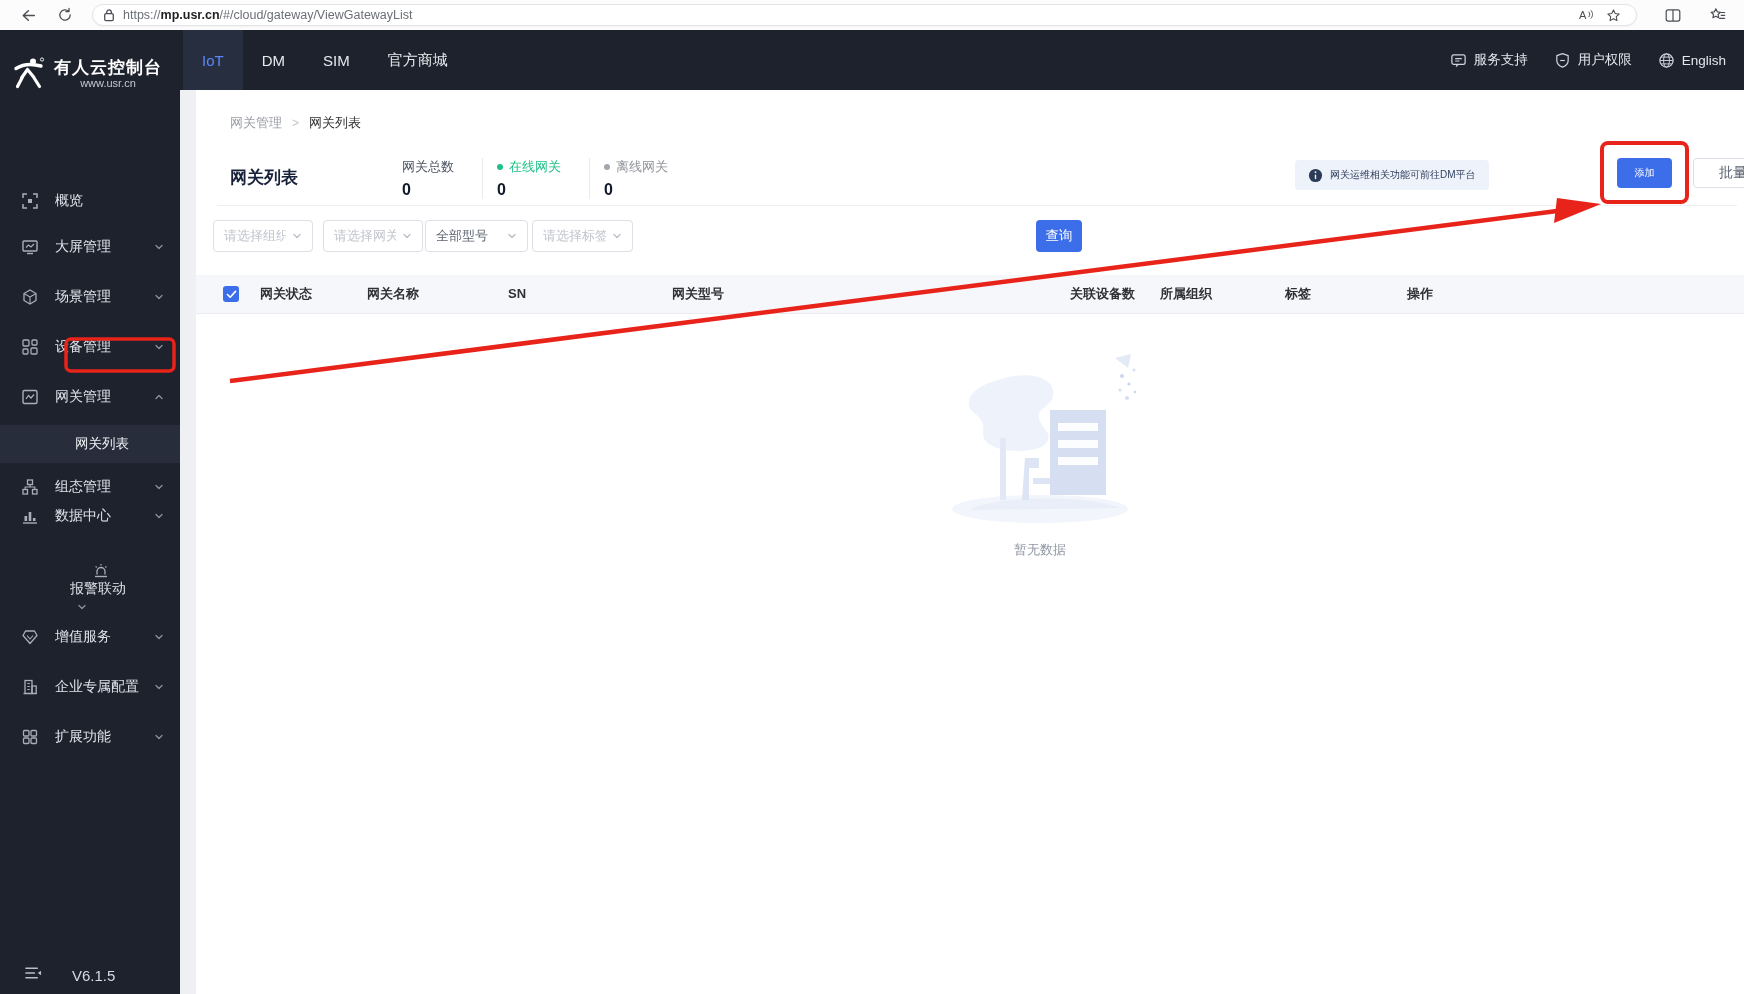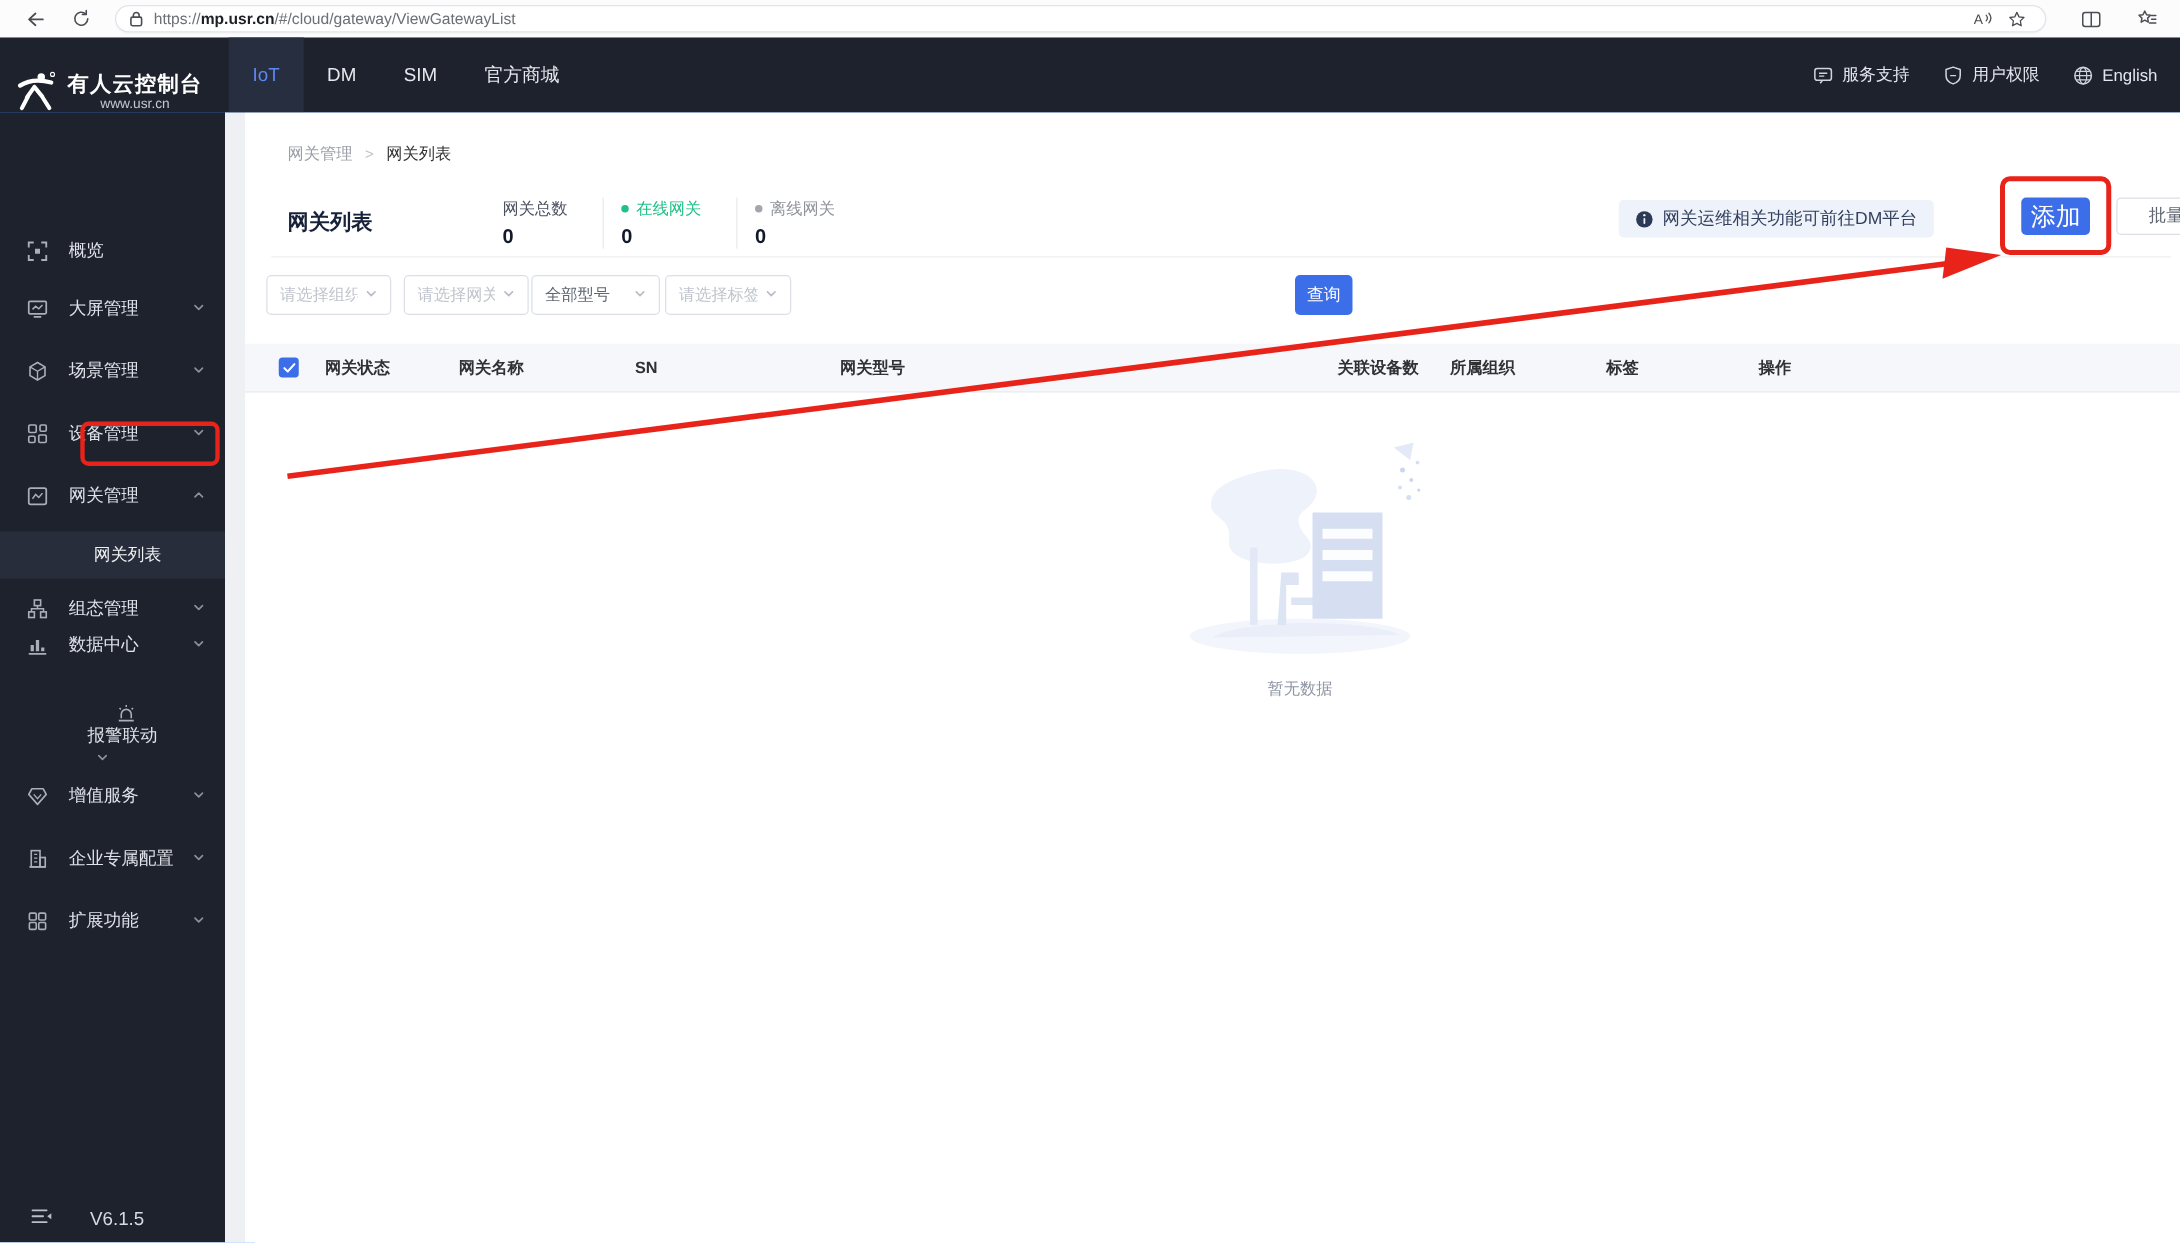--- a/index.html
+++ b/index.html
@@ -1,16 +1,16 @@
 <!DOCTYPE html>
 <html><head>
 <meta charset="utf-8">
 <style>
   html,body{margin:0;padding:0;background:#fff;}
-  .page{position:relative;width:1744px;height:994px;overflow:hidden;background:#3b82f6;
+  .page{position:relative;width:1744px;height:994px;overflow:hidden;background:#22c55e;
         font-family:"Liberation Sans","DejaVu Sans",sans-serif;-webkit-font-smoothing:antialiased;}
 
   
   .browser-bar{position:absolute;left:0;top:0;width:1744px;height:30px;background:#fcfcfd;
                border-bottom:1px solid #e3e5ea;display:flex;align-items:center;}
   .b-ic{width:30px;height:26px;display:flex;align-items:center;justify-content:center;color:#4a4d52;flex:0 0 auto;cursor:pointer;}
   .b-ic svg{display:block;}
   .url-pill{position:absolute;left:92px;top:4px;width:1545px;height:22px;background:#fff;
             border:1px solid #e2e4ea;border-radius:12px;display:flex;align-items:center;
             padding:0 10px;box-sizing:border-box;box-shadow:0 1px 2px rgba(0,0,0,.04);}
@@ -54,22 +54,22 @@
   .page-title{position:absolute;left:34px;top:76px;margin:0;font-size:17px;font-weight:700;color:#17223a;}
   .stats{position:absolute;left:192px;top:68px;display:flex;}
   .stat{padding:0 28px 0 14px;}
   .stat + .stat{border-left:1px solid #e8ebf0;}
   .stat-label{font-size:13px;display:flex;align-items:center;gap:6px;}
   .stat-dot{width:6px;height:6px;border-radius:50%;display:inline-block;}
   .stat-value{margin-top:5px;font-size:16px;font-weight:700;color:#12192b;}
 
   
   .notice{position:absolute;left:1099px;top:70px;height:30px;background:#eef2fa;border-radius:4px;
-          display:flex;align-items:center;gap:7px;padding:0 13px;font-size:14px;color:#33415e;white-space:nowrap;}
-  .btn-primary{background:#3d6eea;color:#fff;border:none;border-radius:4px;font-size:20px;cursor:pointer;
+          display:flex;align-items:center;gap:7px;padding:0 13px;font-size:10px;color:#33415e;white-space:nowrap;}
+  .btn-primary{background:#3d6eea;color:#fff;border:none;border-radius:4px;font-size:10px;cursor:pointer;
                font-family:inherit;}
   .add-btn{position:absolute;left:1421px;top:68px;width:55px;height:30px;}
   .btn-plain{background:#fff;color:#5f6672;border:1px solid #dcdfe6;border-radius:4px;font-size:14px;cursor:pointer;
              font-family:inherit;}
   .batch-btn{position:absolute;left:1497px;top:68px;width:108px;height:30px;white-space:nowrap;}
   .divider-1{position:absolute;left:21px;top:115px;width:1520px;height:0;border-top:1px solid #edeff4;}
 
   
   .filters{position:absolute;left:0;top:130px;width:1548px;height:32px;}
   .f-box{position:absolute;top:0;height:32px;border:1px solid #dcdfe6;border-radius:4px;box-sizing:border-box;

